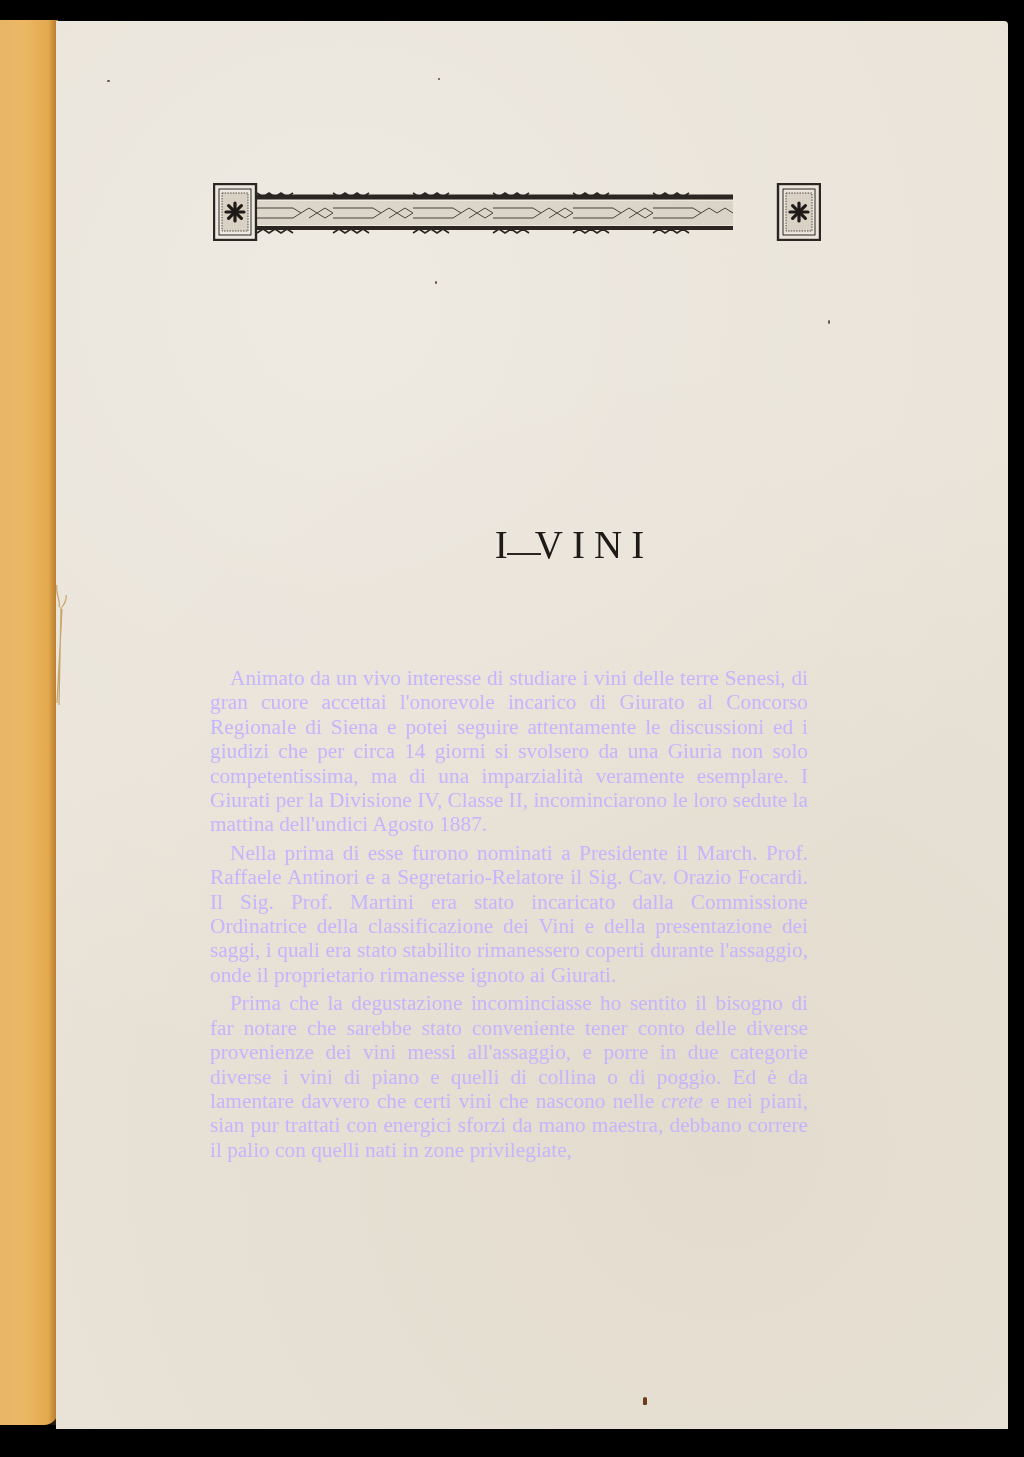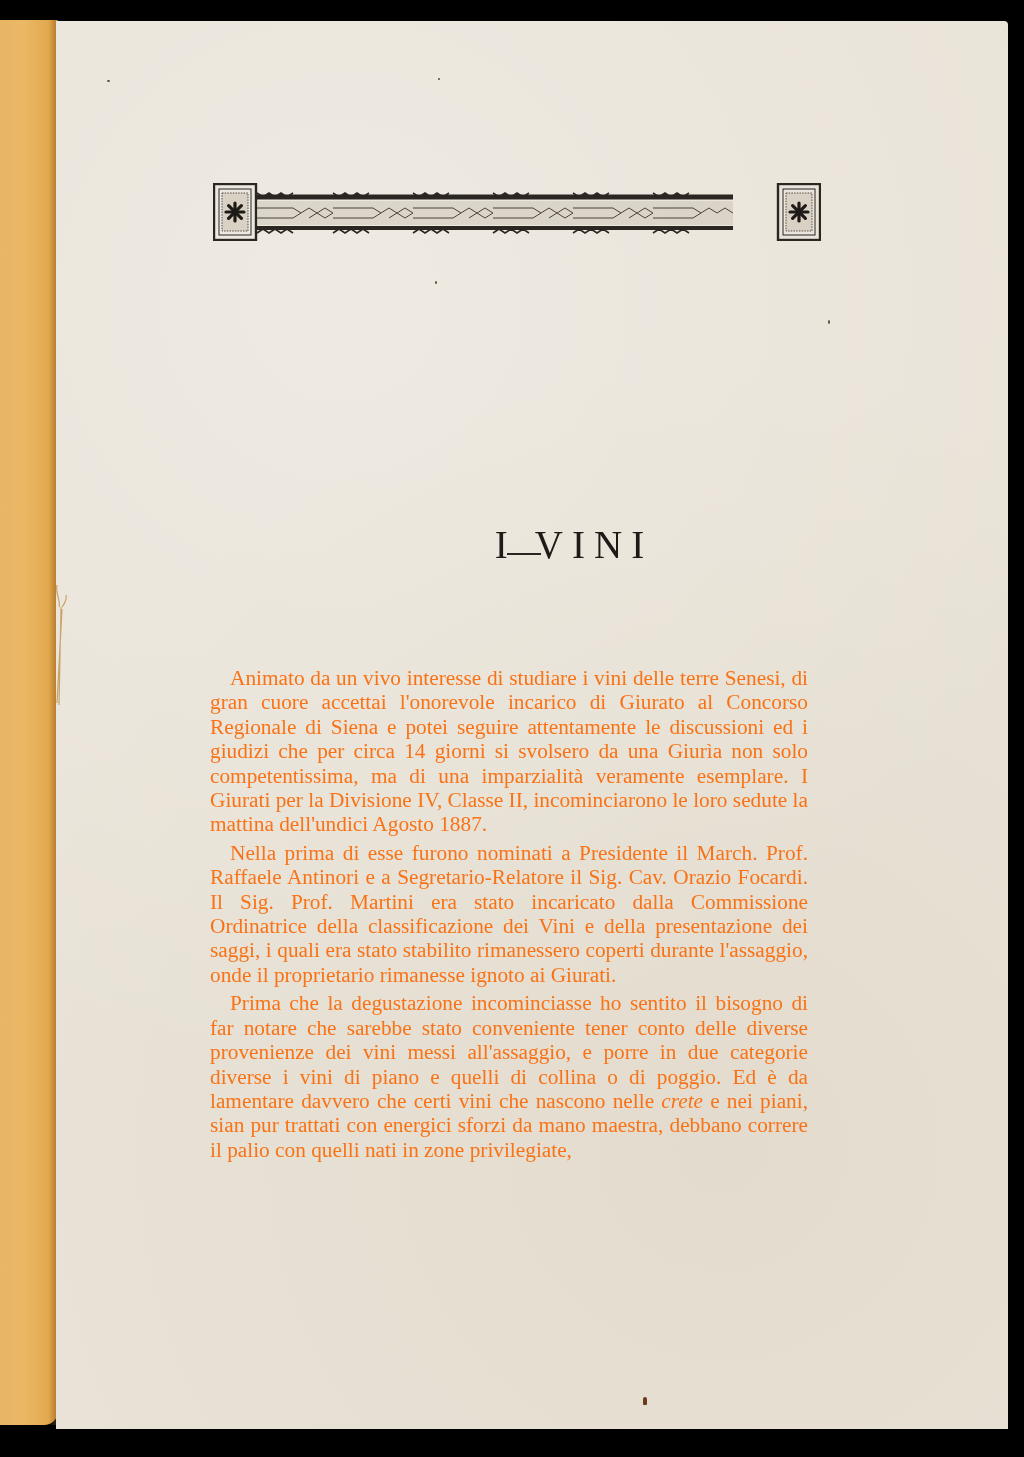--- a/index.html
+++ b/index.html
@@ -33,21 +33,21 @@
     .title {
       position: absolute; left: 0; top: 496px; width: 1024px; text-align: center;
       font-size: 39px; letter-spacing: 9px; color: #1d1a17; font-weight: normal;
       padding-left: 40px; box-sizing: border-box; margin-left: 42px;
     }
     .title-rule {
       position: absolute; left: 507px; top: 553px; width: 34px; height: 2px; background: #2a2521;
     }
     .body-text {
       position: absolute; left: 210px; top: 666px; width: 598px;
-      font-size: 21.3px; line-height: 24.4px; color: #f97316;
+      font-size: 21.3px; line-height: 24.4px; color: #c4b5fd;
       text-align: justify;
     }
     .body-text p { margin: 0 0 4px 0; text-indent: 20px; }
     .body-text em { }
     .stain {
       position: absolute; left: 643px; top: 1397px; width: 4px; height: 8px;
       background: #6b3b1a; border-radius: 2px 2px 1px 1px;
     }
     .speck { position: absolute; background: #5a4a3a; border-radius: 50%; }
   </style>

